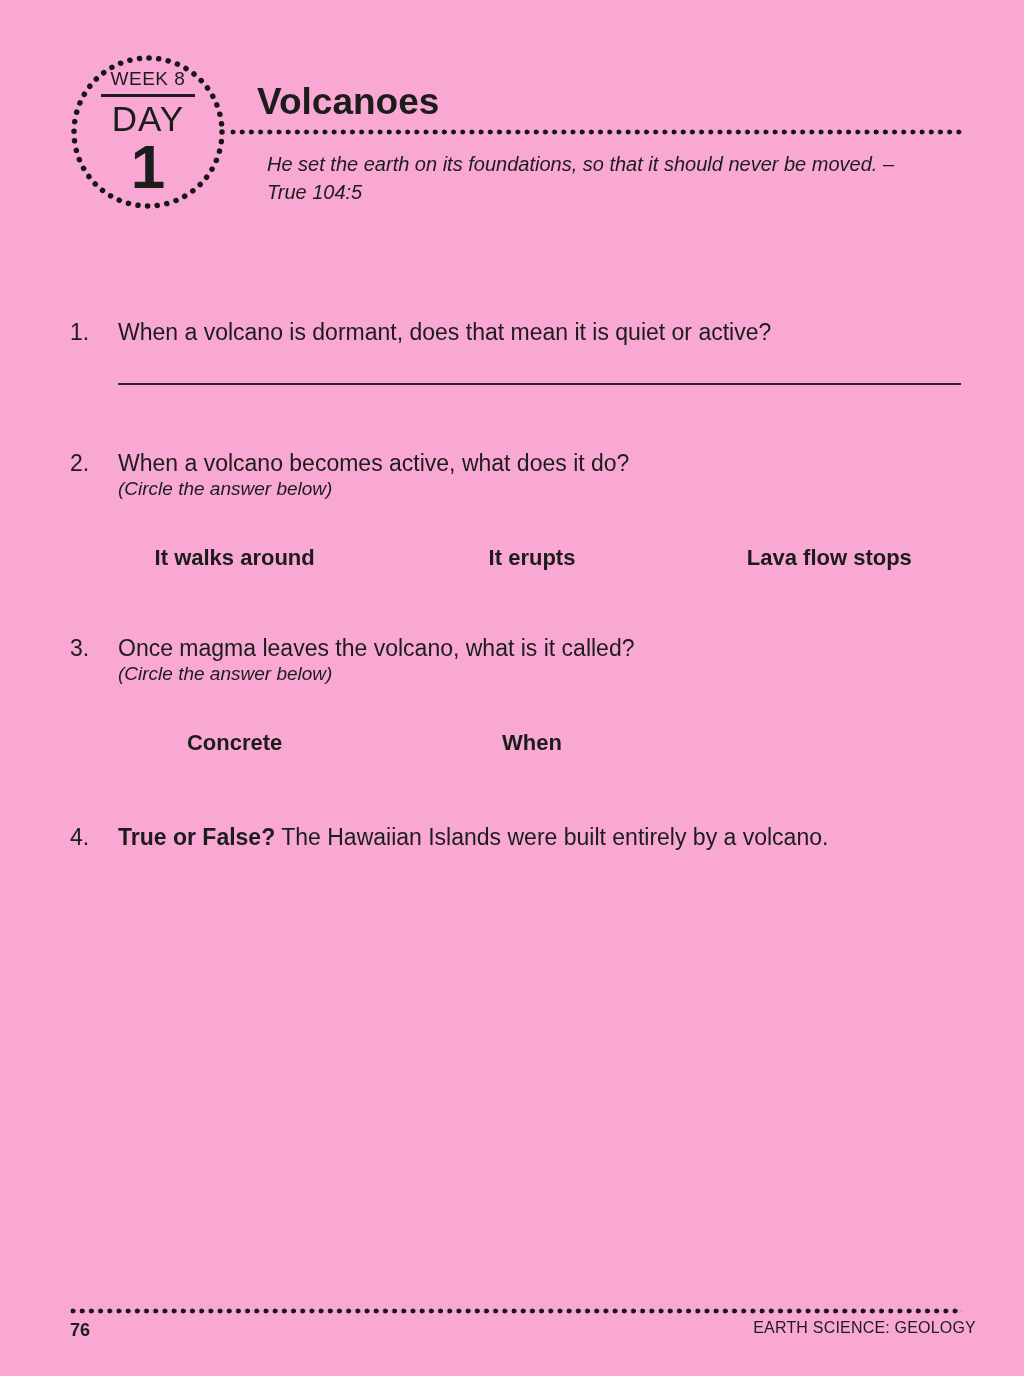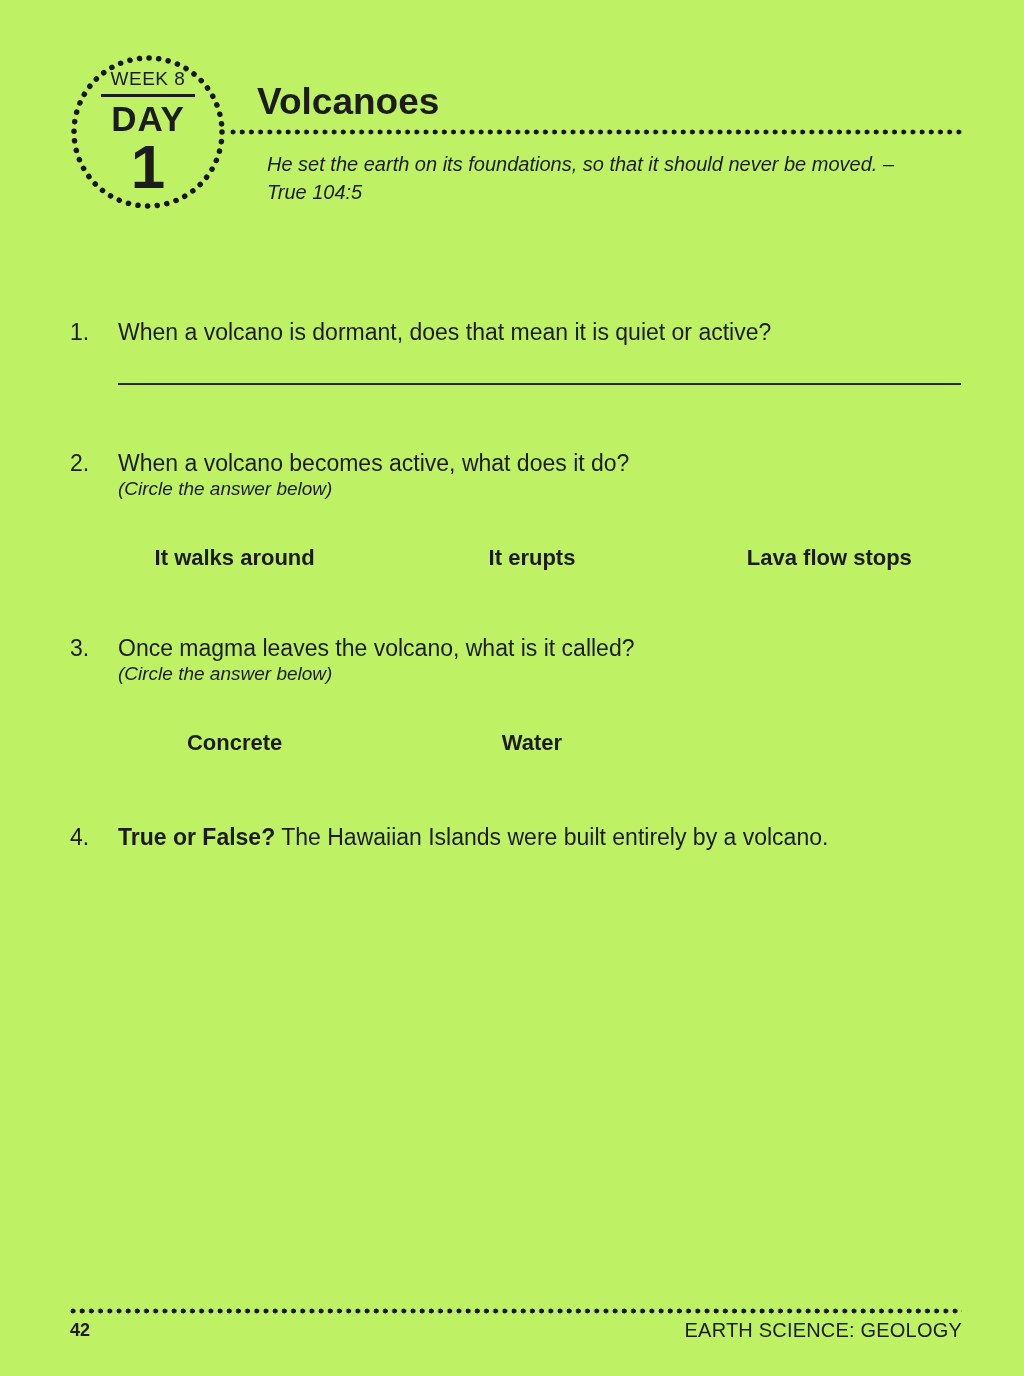--- a/index.html
+++ b/index.html
@@ -1,36 +1,36 @@
 <!DOCTYPE html>
 <html><head>
 <meta charset="utf-8">
 <style>
   html,body { margin:0; padding:0; background:#e8e8e8; }
   .page {
     position:relative;
     width:1024px; height:1376px;
     margin:0 auto;
-    background:#bef264;
+    background:#f9a8d4;
     font-family:"Liberation Sans", sans-serif;
     color:#1c1c1c;
     overflow:hidden;
   }
 
   
   .badge { position:absolute; left:71px; top:55px; width:154px; height:154px; }
   .badge-ring { position:absolute; left:0; top:0; }
   .badge-inner {
     position:absolute; inset:0;
     display:flex; flex-direction:column; align-items:center; justify-content:center;
     text-align:center;
   }
   .badge-week { font-size:19px; letter-spacing:0.5px; line-height:1; padding-bottom:6px; }
   .badge-divider { width:94px; height:3px; background:#1c1c1c; }
-  .badge-day { font-size:35px; font-weight:700; letter-spacing:1px; line-height:1.05; margin-top:4px;text-align:center; }
+  .badge-day { font-size:35px; font-weight:400; letter-spacing:1px; line-height:1.05; margin-top:4px;text-align:center; }
   .badge-num { font-size:62px; font-weight:700; line-height:0.92; }
 
   
   .title { position:absolute; left:257px; top:83px; margin:0; font-size:37px; font-weight:700; line-height:1; }
   .dotted-rule {
     height:6px;
     background-image: radial-gradient(circle 2.6px at 3px 3px, #161616 2.3px, transparent 2.7px);
     background-size:9.2px 6px;
     background-repeat:repeat-x;
   }
@@ -58,21 +58,21 @@
     display:grid; grid-template-columns:repeat(3,1fr);
     font-size:22px; font-weight:700; line-height:26px;
   }
   .options span { text-align:center; }
   .opts2 { top:545px; }
   .opts3 { top:730px; }
 
   
   .footer-rule { position:absolute; left:70px; top:1308px; width:892px; }
   .footer-page { position:absolute; left:70px; top:1320px; font-size:18px; font-weight:700; }
-  .footer-book { position:absolute; right:62px; top:1319px; font-size:20px; letter-spacing:0.2px; }
+  .footer-book { position:absolute; right:48px; top:1319px; font-size:16px; letter-spacing:0.2px; }
 </style>
 </head>
 <body>
 
 <div class="page">
 
   <div class="badge">
     <svg class="badge-ring" width="154" height="154" viewBox="0 0 154 154">
       <circle cx="77" cy="77" r="74" fill="none" stroke="#161616" stroke-width="5.5" stroke-linecap="round" stroke-dasharray="0.1 9.6"></circle>
     </svg>
@@ -112,25 +112,25 @@
 
   <div class="q q3">
     <span class="qnum">3.</span>
     <span class="qcontent">
       <span>Once magma leaves the volcano, what is it called?</span>
       <div class="qhint">(Circle the answer below)</div>
     </span>
   </div>
   <div class="options opts3">
     <span>Concrete</span>
-    <span>Water</span>
+    <span>When</span>
   </div>
 
   <div class="q q4">
     <span class="qnum">4.</span>
     <span class="qcontent"><b>True or False?</b> <span>The Hawaiian Islands were built entirely by a volcano.</span></span>
   </div>
 
   <div class="dotted-rule footer-rule"></div>
-  <div class="footer-page">42</div>
+  <div class="footer-page">76</div>
   <div class="footer-book">EARTH SCIENCE: GEOLOGY</div>
 
 </div>
 
 </body></html>

